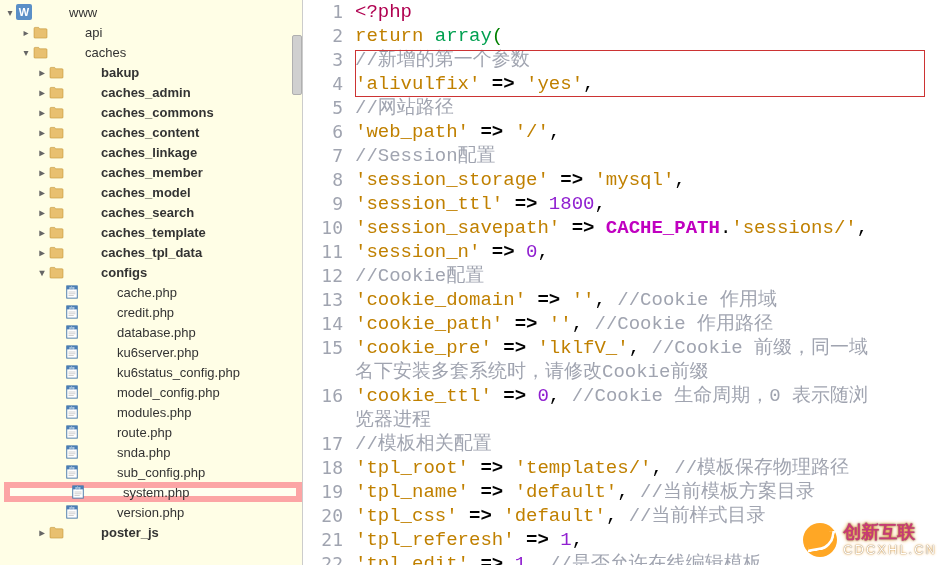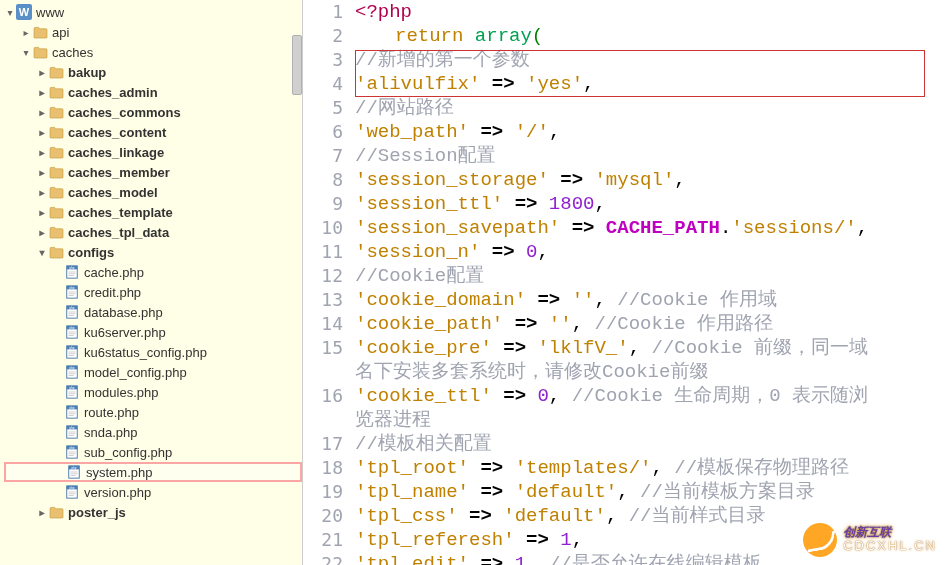--- a/index.html
+++ b/index.html
@@ -2,58 +2,58 @@
 <html><head>
 <meta charset="utf-8">
 <style>
 * { margin: 0; padding: 0; box-sizing: border-box; }
 body { font-family: "Microsoft YaHei", Arial, sans-serif; font-size: 13px; background: #fff; overflow: hidden; }
 .container { display: flex; width: 949px; height: 565px; }
 .tree-panel { width: 303px; background: #fffee6; border-right: 1px solid #ccc; overflow-y: auto; position: relative; }
 .tree-scrollbar { position: absolute; right: 0; top: 35px; width: 10px; height: 60px; background: #d0d0d0; border: 1px solid #b0b0b0; border-radius: 2px; }
 .tree { padding: 2px 0 2px 4px; }
 .tree-item { display: flex; align-items: center; height: 20px; padding-left: 4px; cursor: pointer; white-space: nowrap; }
-.tree-item.selected { background: #fffff0; border: 2px solid #fca5a5; height: 20px; }
+.tree-item.selected { background: #fffff0; border: 6px solid #fca5a5; height: 20px; }
 .arrow { width: 12px; display: inline-block; text-align: center; font-size: 10px; color: #666; }
 .arrow.expanded::before { content: "▾"; }
 .arrow.collapsed::before { content: "▸"; }
 .icon { width: 16px; height: 16px; display: inline-flex; align-items: center; justify-content: center; margin-right: 4px; }
 .folder-icon { color: #d4a84b; }
 .folder-icon svg { width: 15px; height: 13px; }
 .file-icon { }
 .file-icon svg { width: 14px; height: 14px; }
 .proj-icon svg { width: 16px; height: 16px; }
-.label { color: #333; }
+.label { color: #333; margin-left: 33px; }
 .indent-0 { padding-left: 0px; }
 .indent-1 { padding-left: 16px; }
 .indent-2 { padding-left: 32px; font-weight: bold; }
 .indent-3 { padding-left: 48px; }
 
 .editor-panel { flex: 1; background: #fff; position: relative; overflow: hidden; }
 .gutter { position: absolute; left: 0; top: 0; width: 48px; text-align: right; padding-right: 8px; color: #a0a4b0; font-family: Consolas, monospace; font-size: 18px; line-height: 24px; user-select: none; }
 .code { position: absolute; left: 52px; top: 0; right: 0; font-family: Consolas, "Courier New", monospace; font-size: 19px; line-height: 24px; white-space: pre; }
 .code-line { height: 24px; }
 .code-line.wrap { padding-left: 0; }
 .highlight-box { position: absolute; left: 52px; top: 50px; width: 570px; height: 47px; border: 1px solid #cc3333; pointer-events: none; }
 
 .c-pre { color: #b00050; }
-.c-kw { color: #c08000; margin-left: 40px; }
+.c-kw { color: #c08000; }
 .c-fn { color: #00a050; }
 .c-paren { color: #008000; }
 .c-comment { color: #a0a4b0; }
 .c-str { color: #c08000; }
 .c-arrow { color: #000; font-weight: bold; }
 .c-num { color: #9020d0; }
 .c-const { color: #c000c0; font-weight: bold; text-align: center; }
 .c-punct { color: #000; }
 
 .watermark { position: absolute; right: 12px; bottom: 8px; opacity: 0.85; display: flex; align-items: center; gap: 6px; }
 .watermark .wm-icon { width: 34px; height: 34px; background: #ff9800; border-radius: 50%; position: relative; }
 .watermark .wm-icon::before { content: ""; position: absolute; left: 6px; top: 10px; width: 22px; height: 14px; border: 3px solid #fff; border-top: none; border-left: none; transform: rotate(-10deg) skewX(-20deg); border-radius: 0 0 12px 0; }
-.watermark .wm-text { color: #4c1d95; font-size: 12px; font-weight: bold; text-shadow: 0 0 4px #ff9800, 0 0 2px #000; font-style: italic; }
+.watermark .wm-text { color: #be185d; font-size: 18px; font-weight: bold; text-shadow: 0 0 4px #ff9800, 0 0 2px #000; }
 .watermark .wm-sub { color: #fff; font-size: 13px; letter-spacing: 2px; text-shadow: 0 0 3px #ff9800, 0 0 1px #000; }
 .watermark .wm-col { display: flex; flex-direction: column; line-height: 1.1; }
 </style>
 </head>
 <body>
 
 <div class="container">
   <div class="tree-panel">
     <div class="tree" id="tree">
         <div class="tree-item indent-0">
@@ -139,20 +139,29 @@
           <span class="label">caches_member</span>
         </div>
         <div class="tree-item indent-2">
           <span class="arrow collapsed"></span>
           <span class="icon folder-icon">
             <svg viewBox="0 0 16 14">
               <path fill="#e8c070" stroke="#c09030" stroke-width="0.6" d="M1 3 L1 12 Q1 13 2 13 L14 13 Q15 13 15 12 L15 4 Q15 3 14 3 L7 3 L6 1.5 L2 1.5 Q1 1.5 1 3 Z"></path>
             </svg>
           </span>
           <span class="label">caches_model</span>
+        </div>
+        <div class="tree-item indent-2">
+          <span class="arrow collapsed"></span>
+          <span class="icon folder-icon">
+            <svg viewBox="0 0 16 14">
+              <path fill="#e8c070" stroke="#c09030" stroke-width="0.6" d="M1 3 L1 12 Q1 13 2 13 L14 13 Q15 13 15 12 L15 4 Q15 3 14 3 L7 3 L6 1.5 L2 1.5 Q1 1.5 1 3 Z"></path>
+            </svg>
+          </span>
+          <span class="label">caches_search</span>
         </div>
         <div class="tree-item indent-2">
           <span class="arrow collapsed"></span>
           <span class="icon folder-icon">
             <svg viewBox="0 0 16 14">
               <path fill="#e8c070" stroke="#c09030" stroke-width="0.6" d="M1 3 L1 12 Q1 13 2 13 L14 13 Q15 13 15 12 L15 4 Q15 3 14 3 L7 3 L6 1.5 L2 1.5 Q1 1.5 1 3 Z"></path>
             </svg>
           </span>
           <span class="label">caches_template</span>
         </div>

